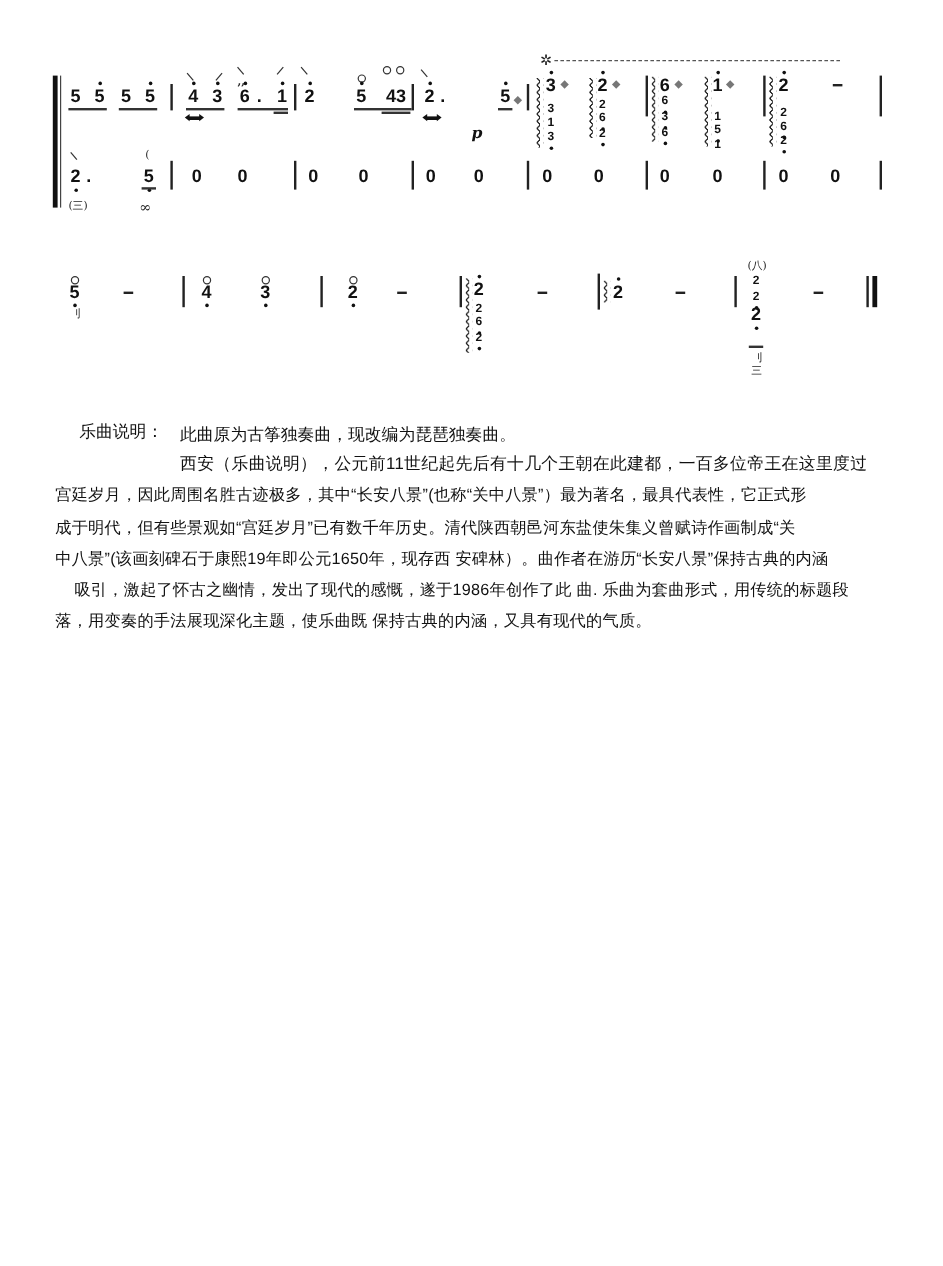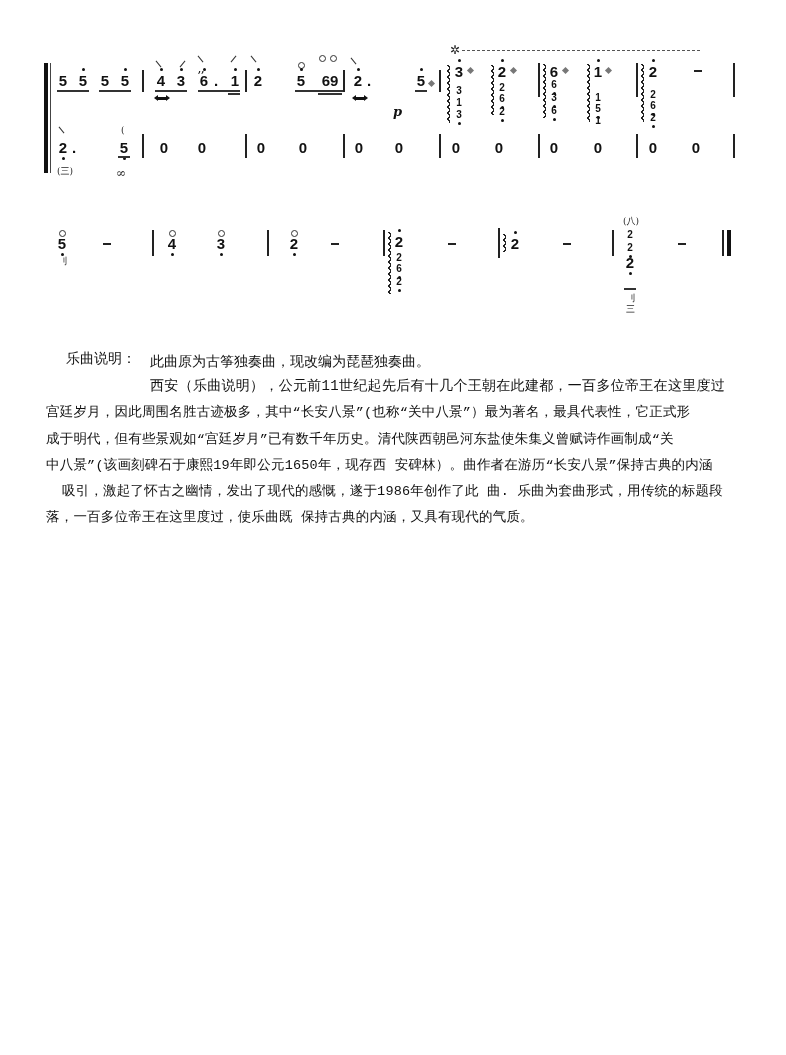--- a/index.html
+++ b/index.html
@@ -24,21 +24,21 @@
     .circle-above { position: absolute; width: 5px; height: 5px; border: 1px solid #333; border-radius: 50%; }
     .barline { position: absolute; width: 2px; background: #222; }
     .underline { position: absolute; height: 1.5px; background: #333; }
     .dash { position: absolute; width: 8px; height: 2px; background: #222; }
     .wave {
       position: absolute; width: 6px;
       background-image: radial-gradient(circle at 0 50%, transparent 2px, #222 2px, #222 3px, transparent 3px);
       background-size: 6px 6px;
     }
     .caption {
-      position: absolute; font-family: Liberation Mono, monospace; font-size: 14px; line-height: 29px; color: #111;
+      position: absolute; font-family: Liberation Sans, sans-serif; font-size: 14px; line-height: 29px; color: #111;
     }
     .final-bar-thin { position: absolute; width: 2px; background: #222; }
     .final-bar-thick { position: absolute; width: 4px; background: #111; }
     .staff-bracket { position: absolute; width: 4px; background: #111; }
     .staff-bracket-thin { position: absolute; width: 1px; background: #444; }
     .dyn { position: absolute; font-family: "DejaVu Serif", serif; font-style: italic; font-weight: bold; font-size: 13px; }
     .label-small { position: absolute; font-family: "DejaVu Serif", serif; font-size: 9px; color: #222; }
     .dotted-line { position: absolute; height: 0; border-top: 1px dashed #555; }
     .diamond { position: absolute; width: 5px; height: 5px; background: #777; transform: rotate(45deg); }
     .arrow-mark { position: absolute; width: 10px; height: 3px; background: #111; }
@@ -83,21 +83,21 @@
     <div class="underline" style="left:198px; top:90px; width:42px;"></div>
     <div class="underline" style="left:228px; top:93px; width:12px;"></div>
     <div class="barline" style="left:245px; top:70px; height:22px;"></div>
 
     <div class="slash" style="left:253px; top:55px; transform:rotate(-40deg);"></div>
     <div class="note dot-above" style="left:252px; top:73px;">2</div>
     <div class="circle-above" style="left:298px; top:62px;"></div>
     <div class="note dot-above" style="left:295px; top:73px;">5</div>
     <div class="circle-above" style="left:319px; top:55px;"></div>
     <div class="circle-above" style="left:330px; top:55px;"></div>
-    <div class="note" style="left:318px; top:73px; width:24px;">69</div>
+    <div class="note" style="left:318px; top:73px; width:24px;">43</div>
     <div class="underline" style="left:295px; top:90px; width:48px;"></div>
     <div class="underline" style="left:318px; top:93px; width:24px;"></div>
     <div class="barline" style="left:343px; top:70px; height:22px;"></div>
 
     <div class="slash" style="left:353px; top:57px; transform:rotate(-40deg);"></div>
     <div class="note dot-above" style="left:352px; top:73px;">2</div>
     <div class="note" style="left:363px; top:73px;">.</div>
     <div class="arrow-mark" style="left:355px; top:97px;"></div>
     <div class="dyn" style="left:393px; top:104px;">p</div>
     <div class="note dot-above" style="left:415px; top:73px;">5</div>
@@ -221,15 +221,15 @@
   </div>
 
   <div>
     <div class="caption" style="left:66px; top:345px;">乐曲说明：</div>
     <div class="caption" style="left:150px; top:348px;">此曲原为古筝独奏曲，现改编为琵琶独奏曲。</div>
     <div class="caption" style="left:150px; top:372px; letter-spacing:0.3px;">西安（乐曲说明），公元前11世纪起先后有十几个王朝在此建都，一百多位帝王在这里度过</div>
     <div class="caption" style="left:46px; top:398px; font-size:13.5px; letter-spacing:0.2px;">宫廷岁月，因此周围名胜古迹极多，其中“长安八景”(也称“关中八景”）最为著名，最具代表性，它正式形</div>
     <div class="caption" style="left:46px; top:425px; font-size:13.5px; letter-spacing:0.2px;">成于明代，但有些景观如“宫廷岁月”已有数千年历史。清代陕西朝邑河东盐使朱集义曾赋诗作画制成“关</div>
     <div class="caption" style="left:46px; top:451px; font-size:13.5px; letter-spacing:0.2px;">中八景”(该画刻碑石于康熙19年即公元1650年，现存西 安碑林）。曲作者在游历“长安八景”保持古典的内涵</div>
     <div class="caption" style="left:62px; top:477px; font-size:13.5px; letter-spacing:0.2px;">吸引，激起了怀古之幽情，发出了现代的感慨，遂于1986年创作了此 曲. 乐曲为套曲形式，用传统的标题段</div>
-    <div class="caption" style="left:46px; top:503px; font-size:13.5px; letter-spacing:0.2px;">落，一百多位帝王在这里度过，使乐曲既 保持古典的内涵，又具有现代的气质。</div>
+    <div class="caption" style="left:46px; top:503px; font-size:13.5px; letter-spacing:0.2px;">落，用变奏的手法展现深化主题，使乐曲既 保持古典的内涵，又具有现代的气质。</div>
   </div>
 </div>
 
 </body></html>

